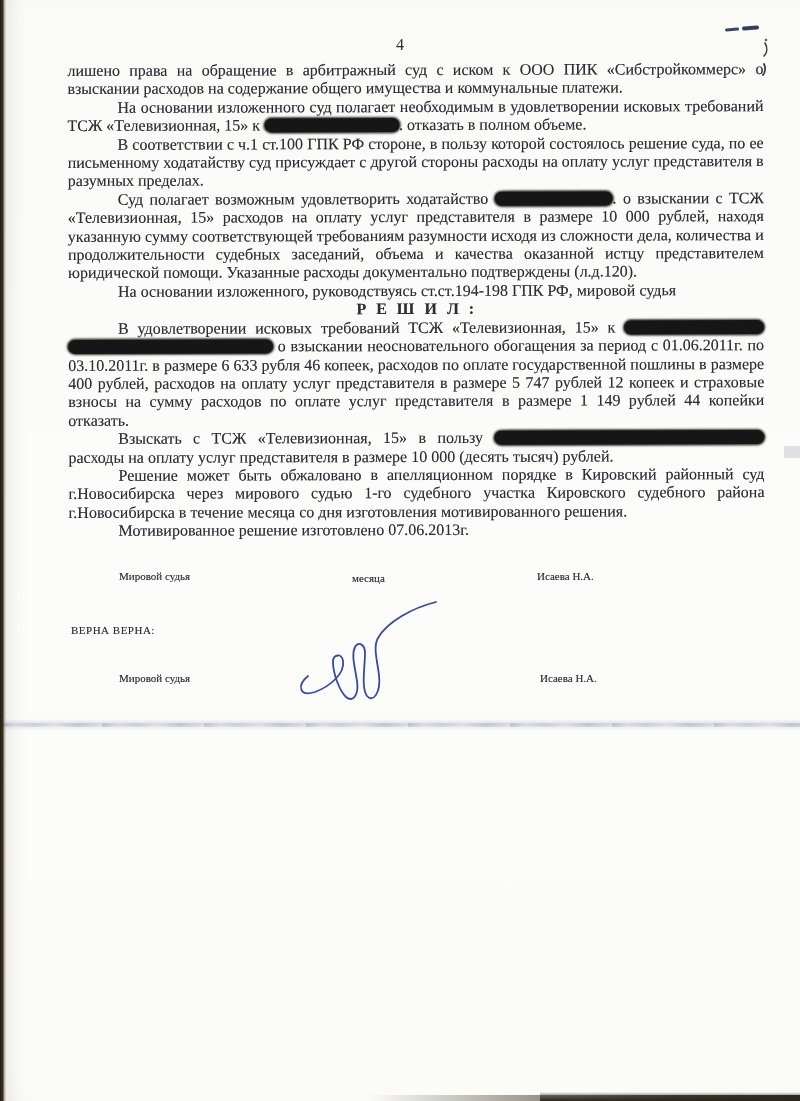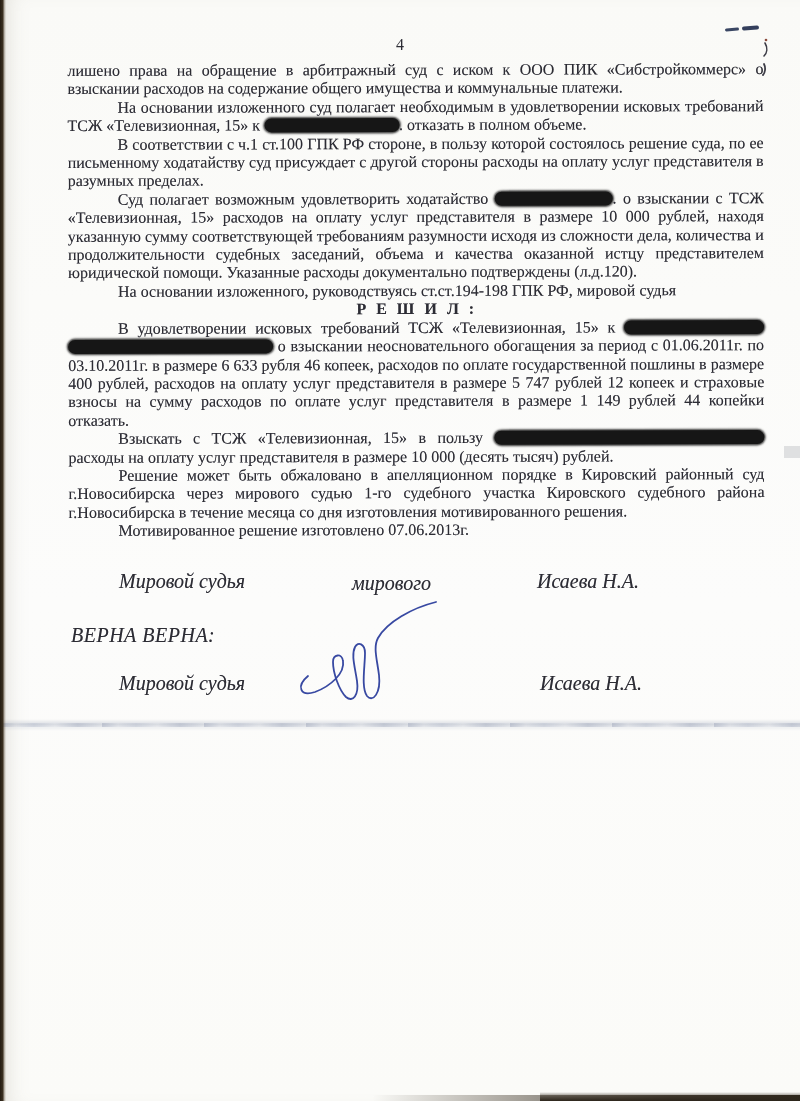--- a/index.html
+++ b/index.html
@@ -48,24 +48,23 @@
   .redact {
     display: inline-block;
     height: 14px;
     border-radius: 8px;
     background: #161616;
     box-shadow: 0 0 2px 1.4px rgba(22,22,22,0.78);
     vertical-align: -2px;
   }
   .sig-text {
     position: absolute;
-    font-size: 20px;
+    font-size: 11px;
     white-space: nowrap;
     text-shadow: 0 0 0.5px rgba(44,44,58,0.45);
-    font-style: italic;
   }
   .copy-stamp { letter-spacing: 0.5px; }
   .signature-svg { position: absolute; left: 292px; top: 596px; }
   
   .edge-left {
     position: absolute;
     left: 0; top: 0; bottom: 0;
     width: 6px;
     background: linear-gradient(90deg, #241c12 0%, #3a2f20 45%, rgba(90,75,55,0.35) 75%, rgba(120,110,90,0) 100%);
   }
@@ -129,21 +128,21 @@
       <div class="para indent">Суд полагает возможным удовлетворить ходатайство <span class="redact" style="width: 118px;"></span>. о взыскании с ТСЖ «Телевизионная, 15» расходов на оплату услуг представителя в размере 10 000 рублей, находя указанную сумму соответствующей требованиям разумности исходя из сложности дела, количества и продолжительности судебных заседаний, объема и качества оказанной истцу представителем юридической помощи. Указанные расходы документально подтверждены (л.д.120).</div>
       <div class="para indent">На основании изложенного, руководствуясь ст.ст.194-198 ГПК РФ, мировой судья</div>
       <div class="para heading">Р Е Ш И Л :</div>
       <div class="para indent">В удовлетворении исковых требований ТСЖ «Телевизионная, 15» к <span class="redact" style="width: 140px;"></span> <span class="redact" style="width: 205px;"></span> о взыскании неосновательного обогащения за период с 01.06.2011г. по 03.10.2011г. в размере 6 633 рубля 46 копеек, расходов по оплате государственной пошлины в размере 400 рублей, расходов на оплату услуг представителя в размере 5 747 рублей 12 копеек и страховые взносы на сумму расходов по оплате услуг представителя в размере 1 149 рублей 44 копейки отказать.</div>
       <div class="para indent">Взыскать с ТСЖ «Телевизионная, 15» в пользу <span class="redact" style="width: 270px;"></span> расходы на оплату услуг представителя в размере 10 000 (десять тысяч) рублей.</div>
       <div class="para indent">Решение может быть обжаловано в апелляционном порядке в Кировский районный суд г.Новосибирска через мирового судью 1-го судебного участка Кировского судебного района г.Новосибирска в течение месяца со дня изготовления мотивированного решения.</div>
       <div class="para indent">Мотивированное решение изготовлено 07.06.2013г.</div>
     </div>
 
   <div class="sig-text" style="left:119px; top:570px;">Мировой судья</div>
-  <div class="sig-text" style="left:352px; top:572px;">мирового</div>
+  <div class="sig-text" style="left:352px; top:572px;">месяца</div>
   <div class="sig-text" style="left:537px; top:570px;">Исаева Н.А.</div>
 
   <div class="sig-text copy-stamp" style="left:71px; top:624px;">ВЕРНА ВЕРНА:</div>
 
   <div class="sig-text" style="left:119px; top:672px;">Мировой судья</div>
   <div class="sig-text" style="left:540px; top:672px;">Исаева Н.А.</div>
 
   <svg class="signature-svg" width="148" height="110" viewBox="0 0 148 110">
     <path d="M 16 80
              C 4 90, 8 101, 23 96

